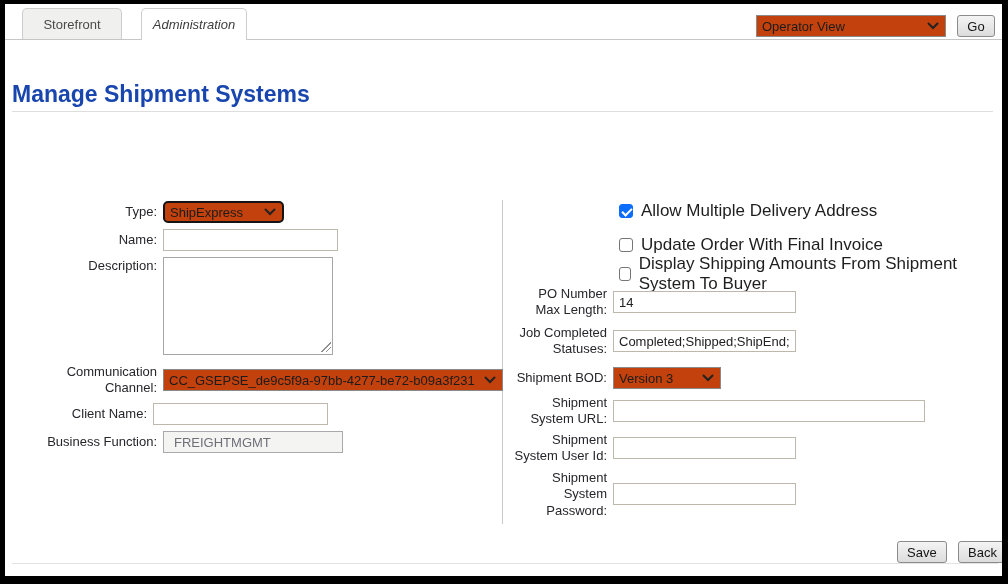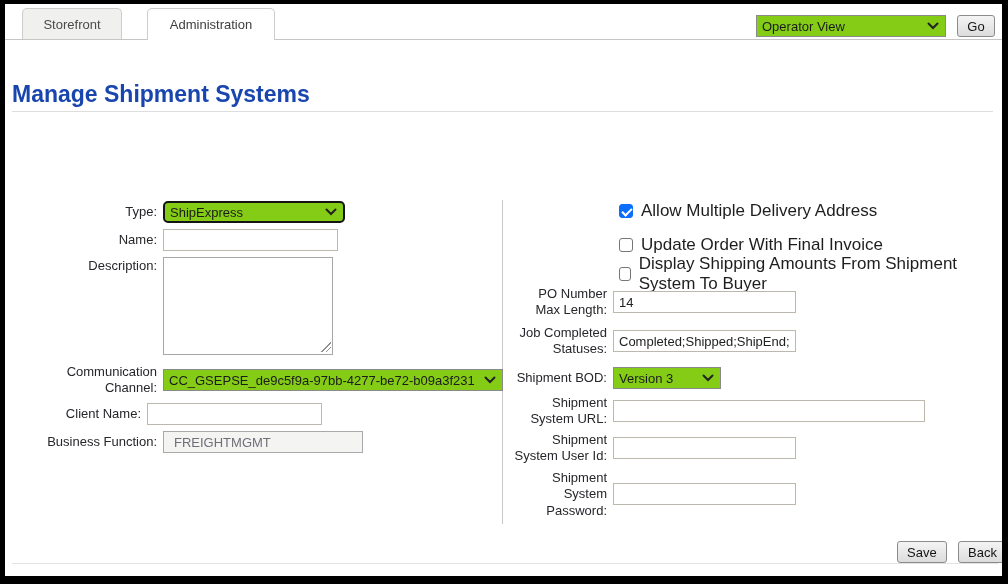--- a/index.html
+++ b/index.html
@@ -18,21 +18,21 @@
     border:1px solid #cdcdcd;border-bottom:none;border-radius:5px 5px 0 0;
     display:flex;align-items:center;justify-content:center;
     font-size:13px;color:#4a4a4a;cursor:pointer;
   }
   .tab.inactive{background:#f0f0ef;}
   .tab.active{background:#fff;height:32px;z-index:2;color:#3d3d3d;}
 
   
   .sel{
     position:relative;display:inline-block;box-sizing:border-box;height:22px;
-    background:#84cc16;border:1px solid #8a8a8a;
+    background:#c2410c;border:1px solid #8a8a8a;
   }
   .sel select{
     -webkit-appearance:none;appearance:none;border:none;background:transparent;
     width:100%;height:100%;padding:0 22px 0 5px;font-size:13px;color:#1c1c1c;
     font-family:"Liberation Sans","DejaVu Sans",sans-serif;outline:none;
   }
   .sel .chev{position:absolute;right:6px;top:50%;transform:translateY(-50%);pointer-events:none;line-height:0;}
   .sel.focused{border:2px solid #141414;border-radius:5px;}
 
   .btn{
@@ -89,21 +89,21 @@
 </head>
 <body>
 
 <div id="frame">
   <div class="page">
 
     <div class="tabbar">
       <div class="tab inactive" style="left:17px;width:100px;">
         <span>Storefront</span>
       </div>
-      <div class="tab active" style="left:142px;width:128px;">
+      <div class="tab active" style="left:136px;width:106px;font-style:italic;">
         <span>Administration</span>
       </div>
     </div>
 
     <div class="row" style="left:751px;top:11px;">
       <span class="sel" style="width:190px;">
         <select>
           <option>Operator View</option>
         </select>
         <span class="chev">
@@ -115,21 +115,21 @@
     </div>
     <button class="btn" style="position:absolute;left:952px;top:11px;width:38px;">Go</button>
 
     <div class="page-title">Manage Shipment Systems</div>
     <div class="hrule" style="left:7px;right:9px;top:107px;"></div>
 
     <div class="vdivider" style="left:497px;top:196px;height:324px;"></div>
 
     <div class="row" style="left:158px;top:197px;">
       <span class="lab">Type:</span>
-      <span class="sel focused" style="width:182px;">
+      <span class="sel focused" style="width:121px;">
         <select>
           <option>ShipExpress</option>
         </select>
         <span class="chev">
           <svg width="12" height="8" viewBox="0 0 12 8">
               <path d="M1.5 1.5 L6 6 L10.5 1.5" stroke="#222" stroke-width="2" fill="none" stroke-linecap="round"></path>
             </svg>
         </span>
       </span>
     </div>
@@ -153,28 +153,28 @@
           <option>CC_GSEPSE_de9c5f9a-97bb-4277-be72-b09a3f231</option>
         </select>
         <span class="chev">
           <svg width="12" height="8" viewBox="0 0 12 8">
               <path d="M1.5 1.5 L6 6 L10.5 1.5" stroke="#222" stroke-width="2" fill="none" stroke-linecap="round"></path>
             </svg>
         </span>
       </span>
     </div>
 
-    <div class="row" style="left:142px;top:399px;">
+    <div class="row" style="left:148px;top:399px;">
       <span class="lab">Client Name:</span>
       <input class="txt" style="width: 175px;" type="text" value="">
     </div>
 
     <div class="row" style="left:158px;top:427px;">
       <span class="lab">Business Function:</span>
-      <input class="txt disabled" style="width: 200px; padding-left: 10px;" type="text" readonly="" value="FREIGHTMGMT">
+      <input class="txt disabled" style="width: 180px; padding-left: 10px;" type="text" readonly="" value="FREIGHTMGMT">
     </div>
 
     <div class="crow" style="left:614px;top:199px;">
       <input class="cb" type="checkbox" checked="" style="">
       <span class="cblabel">Allow Multiple Delivery Address</span>
     </div>
     <div class="crow" style="left:614px;top:233px;">
       <input class="cb" type="checkbox" style="">
       <span class="cblabel">Update Order With Final Invoice</span>
     </div>

